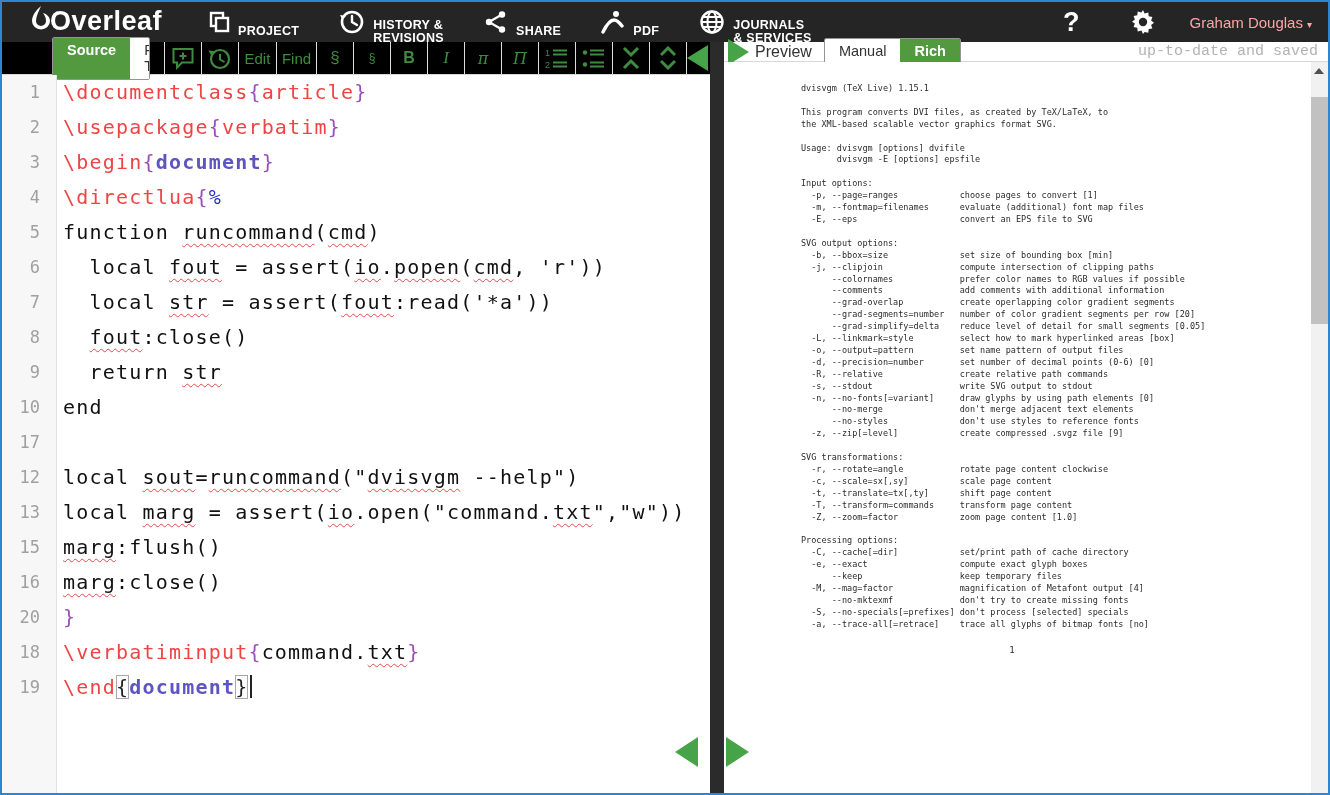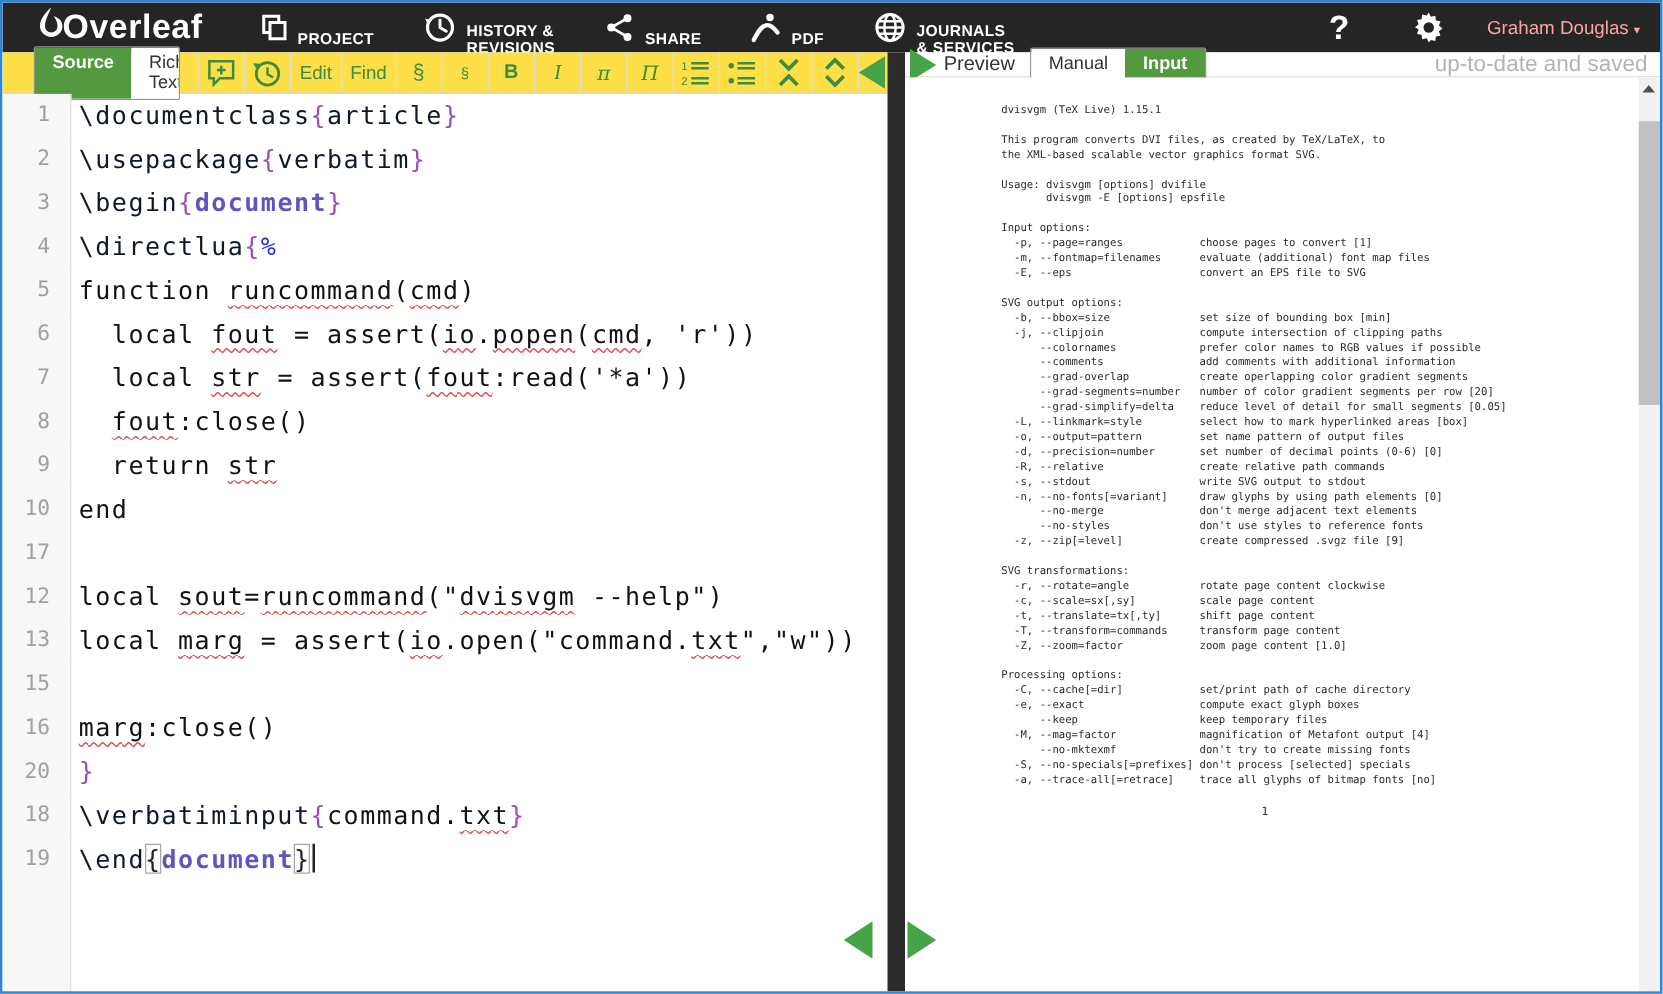--- a/index.html
+++ b/index.html
@@ -27,22 +27,22 @@
   .caret{ font-size:10px; margin-left:4px; }
 
   
   .main{ display:flex; height:751px; position:relative; }
   .editor-pane{ width:708px; display:flex; flex-direction:column; background:#fff;}
   .divider{ width:14px; background:#2b2b2b; }
   .preview-pane{ flex:1; display:flex; flex-direction:column; background:#fff; position:relative;}
 
   
   .ed-toolbar{
-    height:33px; background:#fde047; border-bottom:1px solid #d8d8d8;
-    display:flex; align-items:stretch; padding-left:25px;
+    height:33px; background:#000000; border-bottom:1px solid #d8d8d8;
+    display:flex; align-items:stretch; padding-left:50px;
   }
   .seg-control{ display:flex; align-self:center; border:1px solid #949494; border-radius:2px; overflow:hidden; margin-right:14px;}
   .seg-btn{ font-size:14.5px; font-weight:700; padding:4px 14px 5px; cursor:pointer; }
   .seg-btn.active{ background:#52993f; color:#fff; }
   .seg-btn.inactive{ background:#fff; color:#333; font-weight:400; }
   .tb-cell{
     display:flex; align-items:center; justify-content:center;
     min-width:37px; border-left:1px solid #ddd; color:#3f8b3f; cursor:pointer;
     padding:0 6px;
   }
@@ -52,34 +52,34 @@
   .tb-cell.bold{ font-weight:700; font-size:16px;}
   .tb-cell.italic{ font-style:italic; font-family:"Liberation Serif",serif; font-size:17px;}
   .tb-cell.math{ font-family:"DejaVu Serif",serif; font-style:italic; font-size:16px;}
   .tb-spacer{ flex:1; border-left:1px solid #ddd; }
   .tri-left{ width:0;height:0; border-top:13px solid transparent; border-bottom:13px solid transparent; border-right:21px solid #47a347; align-self:center; margin-right:2px; cursor:pointer;}
   .tri-right{ width:0;height:0; border-top:13px solid transparent; border-bottom:13px solid transparent; border-left:21px solid #47a347; align-self:center; cursor:pointer;}
 
   
   .pv-toolbar{ height:20px; background:#fff; border-bottom:1px solid #d8d8d8; display:flex; align-items:center; padding:0 10px 0 4px;}
   .pv-label{ font-size:16px; color:#333; margin:0 12px 0 6px;}
-  .pv-status{ margin-left:auto; color:#b3b3b3; font-size:18px; }
+  .pv-status{ margin-left:auto; color:#b3b3b3; font-size:15px;font-family:Liberation Mono, monospace; }
 
   
   .code-area{ flex:1; overflow:hidden; position:relative; font-family:"DejaVu Sans Mono","Liberation Mono",monospace; }
   .code-line{ display:flex; min-height:35px; line-height:35px; }
   .ln{
     width:55px; flex:0 0 55px; text-align:right; padding-right:16px;
     color:#a0a0a0; font-size:17px; background:#f7f7f7; border-right:1px solid #e2e2e2;
     user-select:none;
   }
   .gutter-fill{ position:absolute; left:0; top:0; bottom:0; width:55px; background:#f7f7f7; border-right:1px solid #e2e2e2; z-index:0;}
   .code-line{ position:relative; z-index:1; }
   .code-text{ padding-left:6px; font-size:20px; letter-spacing:1.2px; white-space:pre; color:#000;}
-  .seg-cmd{ color:#0f172a; }
+  .seg-cmd{ color:#ef4444; }
   .seg-brace{ color:#9a4fb8; }
   .seg-env{ color:#5f55c2; font-weight:700; }
   .seg-comment{ color:#2433d0; font-style:italic; }
   .seg-plain{ color:#111; }
   .seg-sp{ color:#111; text-decoration:underline; text-decoration-style:wavy; text-decoration-color:#e04b4b; text-decoration-thickness:1px; text-underline-offset:4px; }
   .seg-mb{ color:#222; outline:1px solid #a8a8a8; outline-offset:-1px; background:#fdfdfd;}
   .seg-cursor{ display:inline-block; width:2px; height:23px; background:#222; vertical-align:middle; margin-left:2px; transform:translateY(-2px);}
 
   
   .pdf-area{ flex:1; position:relative; background:#fff; overflow:hidden;}
@@ -307,20 +307,21 @@
           <div class="code-line">
             <span class="ln">12</span>
             <span class="code-text"><span class="seg-plain">local </span><span class="seg-sp">sout</span><span class="seg-plain">=</span><span class="seg-sp">runcommand</span><span class="seg-plain">("</span><span class="seg-sp">dvisvgm</span><span class="seg-plain"> --help")</span></span>
           </div>
           <div class="code-line">
             <span class="ln">13</span>
             <span class="code-text"><span class="seg-plain">local </span><span class="seg-sp">marg</span><span class="seg-plain"> = assert(</span><span class="seg-sp">io</span><span class="seg-plain">.open("command.</span><span class="seg-sp">txt</span><span class="seg-plain">","w"))</span></span>
           </div>
           <div class="code-line">
             <span class="ln">15</span>
+            <span class="code-text"><span class="seg-sp">marg</span><span class="seg-plain">:flush()</span></span>
           </div>
           <div class="code-line">
             <span class="ln">16</span>
             <span class="code-text"><span class="seg-sp">marg</span><span class="seg-plain">:close()</span></span>
           </div>
           <div class="code-line">
             <span class="ln">20</span>
             <span class="code-text"><span class="seg-brace">}</span></span>
           </div>
           <div class="code-line">
@@ -336,21 +337,21 @@
   </div>
 
   <div class="divider"></div>
 
   <div class="preview-pane">
     <div class="pv-toolbar">
       <div class="tri-right"></div>
       <span class="pv-label">Preview</span>
       <div class="seg-control">
         <span class="seg-btn inactive">Manual</span>
-        <span class="seg-btn active">Input</span>
+        <span class="seg-btn active">Rich</span>
       </div>
       <span class="pv-status">up-to-date and saved</span>
     </div>
 
     <div class="pdf-area">
       <div class="pdf-page">
         <pre class="pdf-text">dvisvgm (TeX Live) 1.15.1
 
 This program converts DVI files, as created by TeX/LaTeX, to
 the XML-based scalable vector graphics format SVG.

